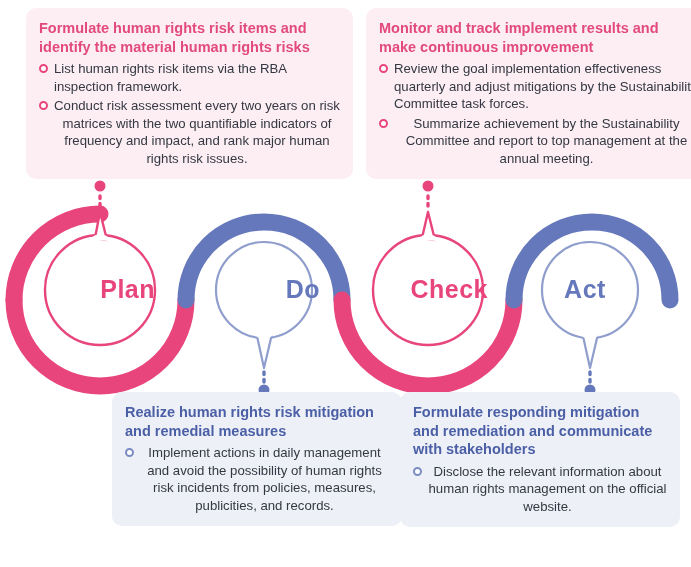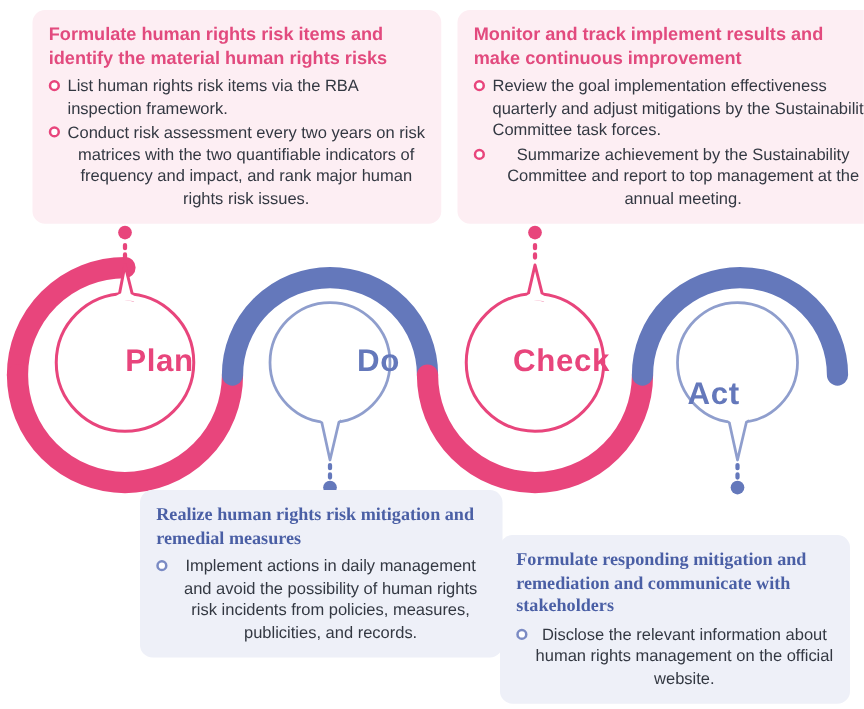--- a/index.html
+++ b/index.html
@@ -35,21 +35,21 @@
   .box.blue {
     background: #eef0f8;
   }
   .box h3 {
     margin: 0 0 4px 0;
     font-size: 14.5px;
     line-height: 1.28;
     font-weight: bold;
   }
   .box.pink h3 { color: #e24a7e; }
-  .box.blue h3 { color: #4a5fa5; font-family: Liberation Serif, serif; }
+  .box.blue h3 { color: #4a5fa5; }
 
   .box ul {
     margin: 0;
     padding: 0;
     list-style: none;
   }
   .box li {
     position: relative;
     padding-left: 15px;
     font-size: 13.2px;
@@ -76,42 +76,42 @@
     border: 2.6px solid #e8457c;
   }
   .box.blue li .bullet {
     background: #ffffff;
     border: 2.6px solid #7b8bc4;
   }
 
   #box-plan   { left: 12px;  top: 8px;   width: 327px; }
   #box-check  { left: 352px; top: 8px;   width: 346px; }
   #box-do     { left: 112px; top: 392px; width: 290px; }
-  #box-act    { left: 400px; top: 392px; width: 280px; margin-top: 36px; }
+  #box-act    { left: 400px; top: 392px; width: 280px; }
 
   
   svg.diagram {
     position: absolute;
     left: 0; top: 0;
   }
 
   
   .phase-label {
     position: absolute;
     font-size: 25px;
     font-weight: bold;
     text-align: center;
     letter-spacing: 0.5px;
   }
   .phase-label.pink { color: #e8457c; text-align: right; }
   .phase-label.blue { color: #6478bb; }
   #lab-plan  { left: 45px;  top: 275px; width: 110px; }
   #lab-do    { left: 210px; top: 275px; width: 110px; text-align: right; }
   #lab-check { left: 368px; top: 275px; width: 120px; }
-  #lab-act   { left: 516px; top: 275px; width: 110px; margin-top: 26px; }
+  #lab-act   { left: 530px; top: 275px; width: 110px; }
 </style>
 </head>
 <body>
 
 <div class="stage">
 
   <svg class="diagram" width="691" height="567" viewBox="0 0 691 567">
     <defs></defs>
 
     <path d="M 14 300 A 86 86 0 0 1 100 214" fill="none" stroke="#e8457c" stroke-width="17" stroke-linecap="round"></path>

